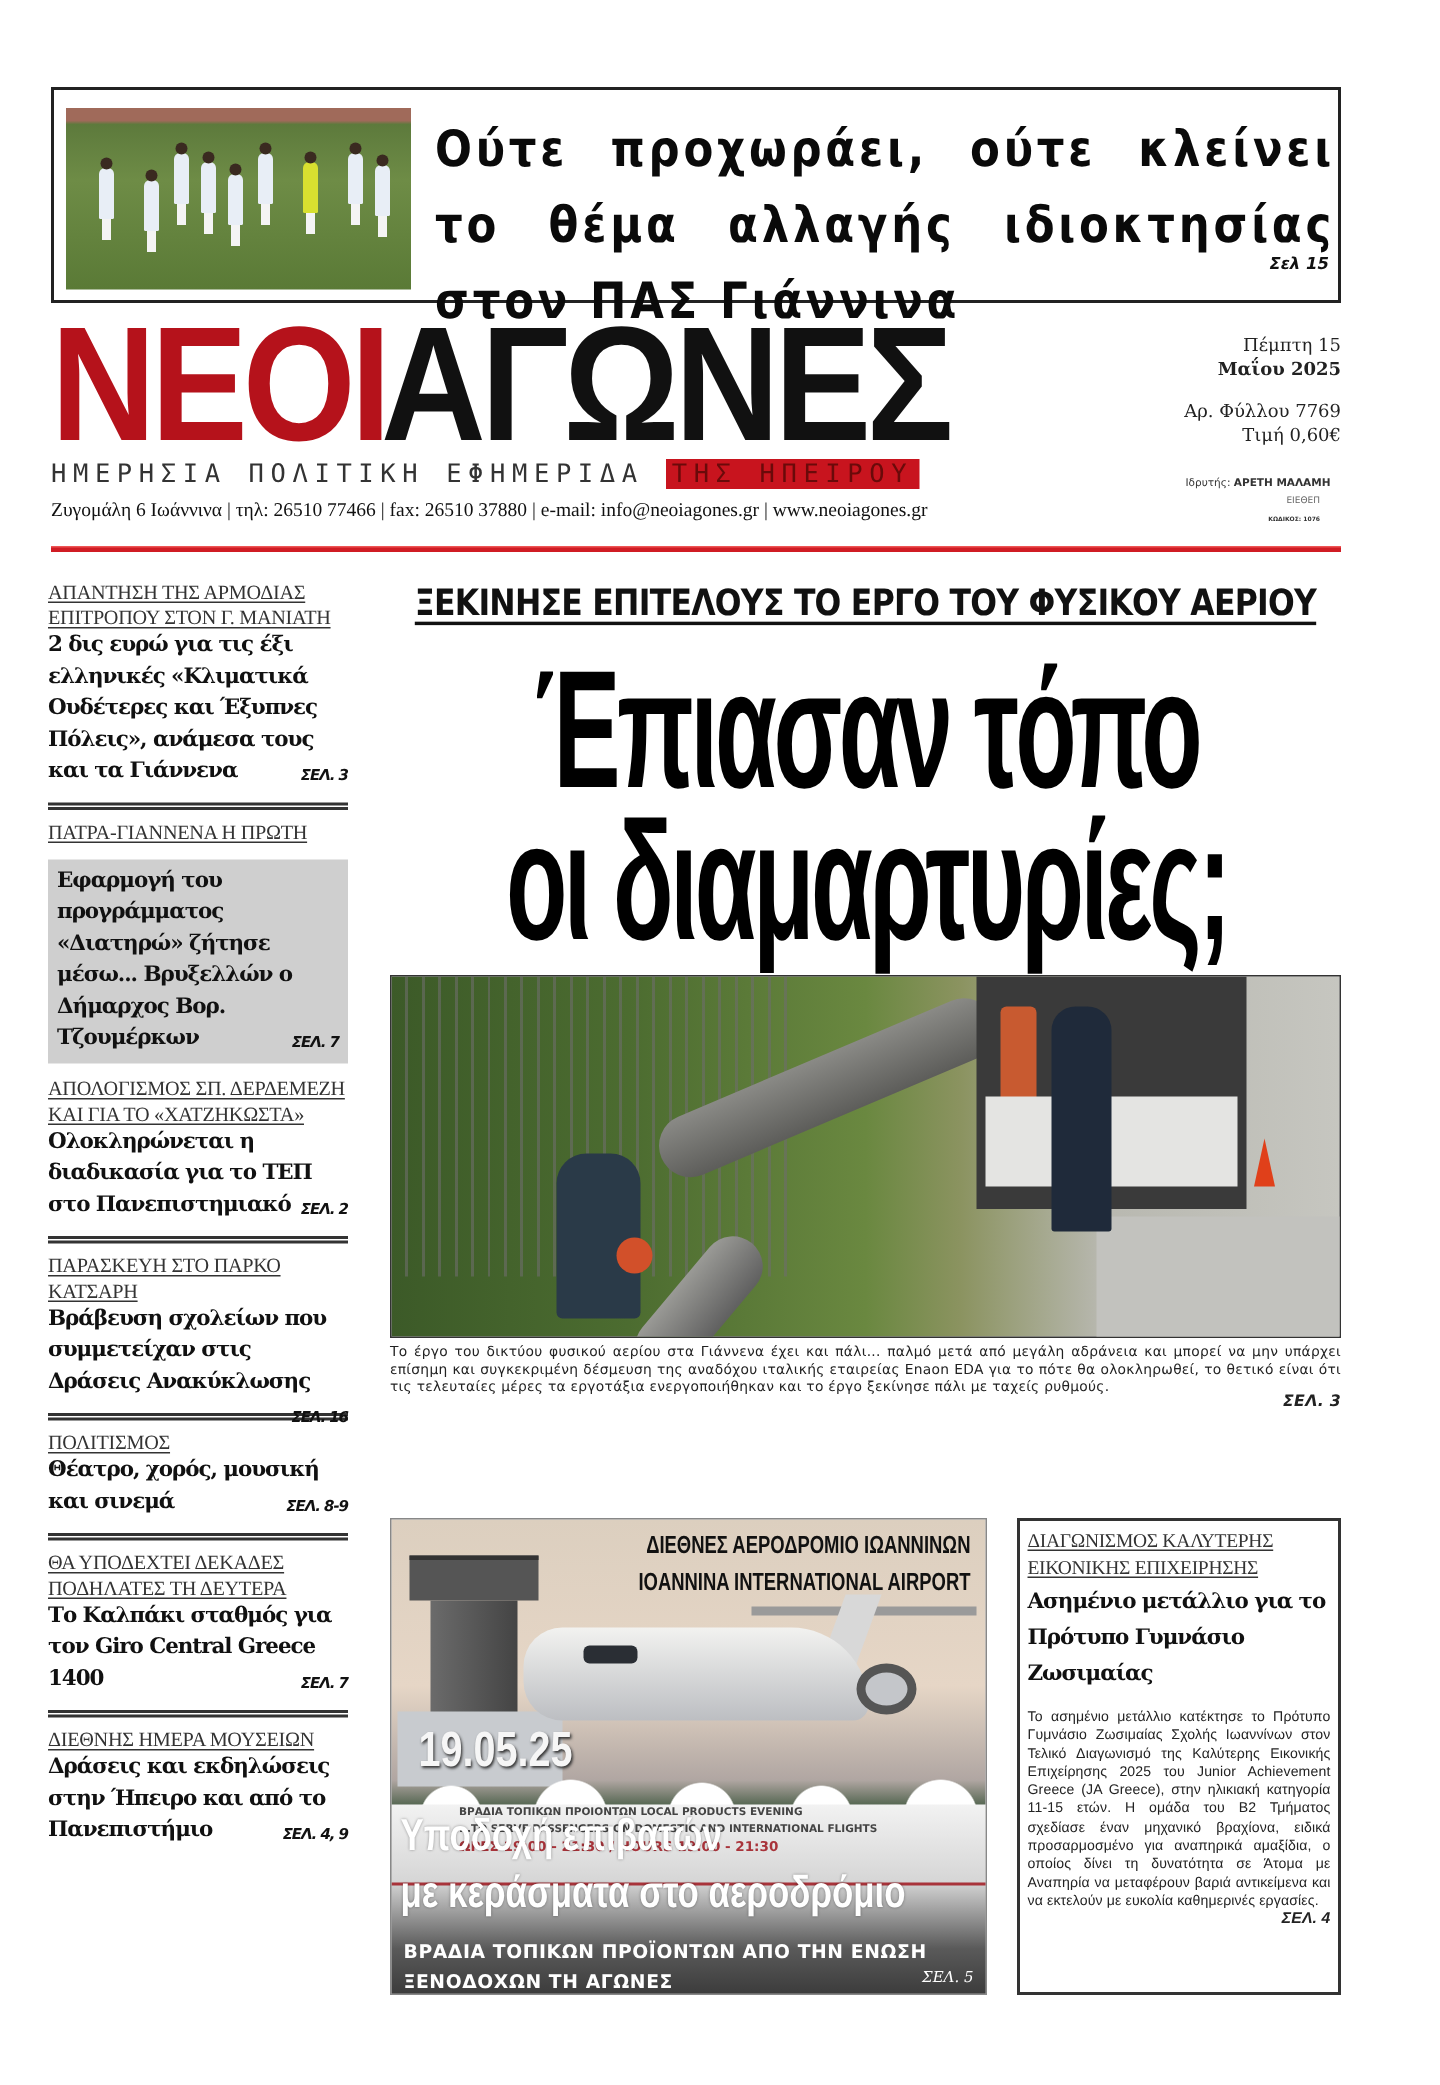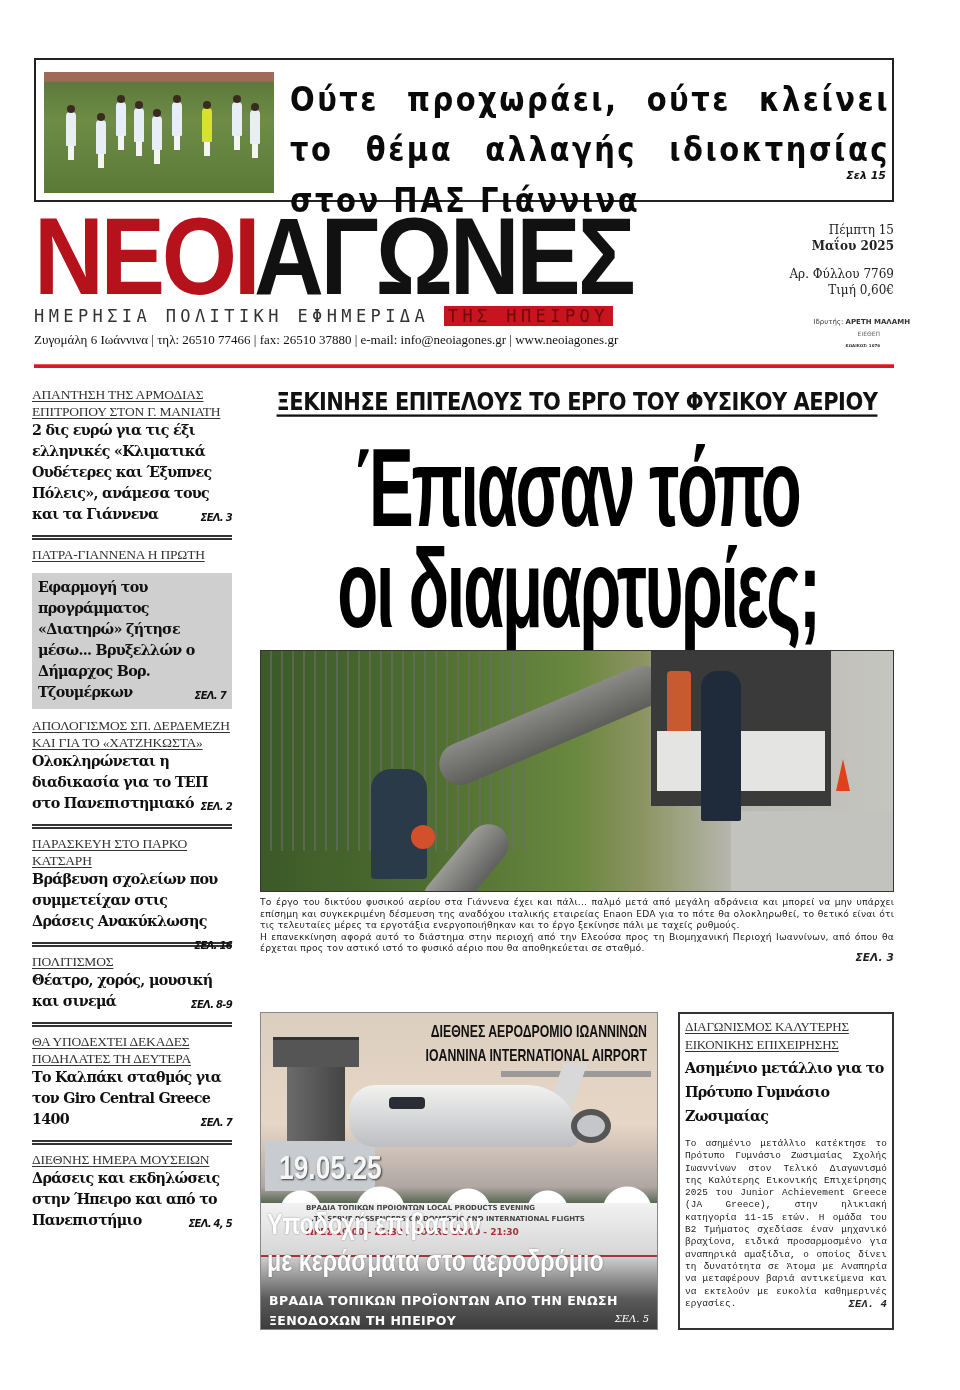--- a/index.html
+++ b/index.html
@@ -23,21 +23,21 @@
   .logo-word { position: absolute; top: -6px; font-family: "Liberation Sans", sans-serif; font-weight: bold; font-size: 118px; line-height: 110px;
     letter-spacing: -4px; transform: scaleX(0.82) scaleY(0.92); transform-origin: top left; }
   .logo-neoi { left: 0; color: #b5121b; }
   .logo-agones { left: 220px; color: #111; }
   .tagline { position: absolute; left: 34px; top: 306px; font-family: "DejaVu Sans Mono", monospace; font-size: 17px; letter-spacing: 4.4px; color: #333; white-space: nowrap; }
   .tagline-red { background: #c8141e; color: #6a0a0a; padding: 0 4px; }
   .contact { position: absolute; left: 34px; top: 332px; font-family: "Liberation Serif", serif; font-size: 13px; color: #111; white-space: nowrap; }
   .meta { position: absolute; right: 66px; top: 222px; text-align: right; font-family: "DejaVu Serif", serif; font-size: 12px; line-height: 16px; color: #222; }
   .meta .b { font-weight: bold; }
   .meta .issue { margin-top: 12px; font-size: 12px; }
-  .founder { position: absolute; right: 50px; top: 318px; font-size: 7px; font-family: "DejaVu Sans", sans-serif; text-align: right; color: #333; margin-left: 15px; }
+  .founder { position: absolute; right: 73px; top: 318px; font-size: 7px; font-family: "DejaVu Sans", sans-serif; text-align: right; color: #333; margin-left: 15px; }
   .founder b { font-weight: bold; }
   .founder-logo { position: absolute; right: 80px; top: 330px; font-size: 6px; color: #666; font-family: "DejaVu Sans", sans-serif; }
   .founder-code { position: absolute; right: 80px; top: 343px; font-size: 4px; font-weight: bold; color: #333; font-family: "DejaVu Sans", sans-serif; }
   .red-rule { position: absolute; left: 34px; top: 364px; width: 860px; height: 4px; background: #d01c24; border-top: 1px solid #e55; }
 
   
   .leftcol { position: absolute; left: 32px; top: 386px; width: 200px; }
   .story { position: relative; padding-bottom: 6px; }
   .kicker { font-family: "Liberation Serif", serif; font-size: 13.5px; line-height: 17px; color: #333; text-decoration: underline; text-underline-offset: 2px; letter-spacing: -0.2px; }
   .headline { font-family: "DejaVu Serif", serif; font-weight: bold; font-size: 14.3px; line-height: 21px; color: #111; letter-spacing: -0.7px; }
@@ -97,21 +97,21 @@
   .ap-poster-bar { position: absolute; left: 0; top: 52px; width: 398px; height: 2px; background: #a8333a; }
   .ap-headline { position: absolute; left: 6px; top: 2px; font-family: "Liberation Sans", sans-serif; font-weight: bold; font-size: 27px; line-height: 34px; color: #fff;
     transform: scaleX(0.86) scaleY(1.1); transform-origin: left top; white-space: nowrap; text-shadow: 0 0 2px rgba(0,0,0,0.4); }
   .ap-sub { position: absolute; left: 8px; top: 88px; font-family: "DejaVu Sans", sans-serif; font-weight: bold; font-size: 12.5px; line-height: 20px; color: #fff; letter-spacing: 0.4px; }
   .ap-sel { position: absolute; right: 10px; top: 110px; font-family: "DejaVu Serif", serif; font-style: italic; font-size: 10px; color: #fff; margin-left: 46px; }
 
   
   .rightbox { position: absolute; left: 678px; top: 1012px; width: 216px; height: 318px; border: 2px solid #333; padding: 4px 5px; }
   .rightbox .kicker { font-size: 13px; line-height: 18px; }
   .rightbox .headline { font-size: 14.3px; line-height: 24px; margin-top: 2px; }
-  .rightbox .body { margin-top: 10px; font-family: Liberation Mono, monospace; font-size: 9.4px; line-height: 12.3px; color: #222; text-align: justify; letter-spacing: 0.1px; }
+  .rightbox .body { margin-top: 10px; font-family: Liberation Sans, sans-serif; font-size: 9.4px; line-height: 12.3px; color: #222; text-align: justify; letter-spacing: 0.1px; }
   .rightbox .body .sel { float: right; font-weight: bold; font-style: italic; font-size: 10.5px; }
 </style>
 </head>
 <body>
 
 <div class="teaser">
   <div class="teaser-photo">
     <div class="player" style="left:22px;top:40px"></div>
     <div class="player" style="left:52px;top:48px"></div>
     <div class="player" style="left:72px;top:30px"></div>
@@ -185,21 +185,21 @@
   <div class="dbl-rule"></div>
 
   <div class="story">
     <div class="kicker">ΘΑ ΥΠΟΔΕΧΤΕΙ ΔΕΚΑΔΕΣ ΠΟΔΗΛΑΤΕΣ ΤΗ ΔΕΥΤΕΡΑ</div>
     <div class="headline"><span>Το Καλπάκι σταθμός για τον Giro Central Greece 1400</span><span class="sel">ΣΕΛ. 7</span></div>
   </div>
   <div class="dbl-rule"></div>
 
   <div class="story">
     <div class="kicker">ΔΙΕΘΝΗΣ ΗΜΕΡΑ ΜΟΥΣΕΙΩΝ</div>
-    <div class="headline"><span>Δράσεις και εκδηλώσεις στην Ήπειρο και από το Πανεπιστήμιο</span><span class="sel">ΣΕΛ. 4, 5</span></div>
+    <div class="headline"><span>Δράσεις και εκδηλώσεις στην Ήπειρο και από το Πανεπιστήμιο</span><span class="sel">ΣΕΛ. 4, 9</span></div>
   </div>
 </div>
 
 <div class="kicker-main">ΞΕΚΙΝΗΣΕ ΕΠΙΤΕΛΟΥΣ ΤΟ ΕΡΓΟ ΤΟΥ ΦΥΣΙΚΟΥ ΑΕΡΙΟΥ</div>
 <div class="main-headline">
   <div>Έπιασαν τόπο</div>
   <div>οι διαμαρτυρίες;</div>
 </div>
 
 <div class="mainphoto">
@@ -213,21 +213,20 @@
   <div class="mp-truck">
       <div class="tank"></div>
       <div class="panel"></div>
     </div>
   <div class="mp-worker2"></div>
   <div class="mp-cone"></div>
 </div>
 
 <div class="caption">
   <p>Το έργο του δικτύου φυσικού αερίου στα Γιάννενα έχει και πάλι... παλμό μετά από μεγάλη αδράνεια και μπορεί να μην υπάρχει επίσημη και συγκεκριμένη δέσμευση της αναδόχου ιταλικής εταιρείας Enaon EDA για το πότε θα ολοκληρωθεί, το θετικό είναι ότι τις τελευταίες μέρες τα εργοτάξια ενεργοποιήθηκαν και το έργο ξεκίνησε πάλι με ταχείς ρυθμούς.</p>
-  <p>Η επανεκκίνηση αφορά αυτό το διάστημα στην περιοχή από την Ελεούσα προς τη Βιομηχανική Περιοχή Ιωαννίνων, από όπου θα έρχεται προς τον αστικό ιστό το φυσικό αέριο που θα αποθηκεύεται σε σταθμό.</p>
   <span class="sel">ΣΕΛ. 3</span>
 </div>
 
 <div class="airport">
   <div class="ap-tower">
     <div class="top"></div>
       <div class="shaft"></div>
       <div class="base"></div>
   </div>
   <div class="ap-wing"></div>
@@ -248,21 +247,21 @@
       <div>...TO SERVE PASSENGERS ON DOMESTIC AND INTERNATIONAL FLIGHTS</div>
       <div class="hrs">ΩΡΕΣ 19:00 - 21:30  /  HOURS 19:00 - 21:30</div>
     </div>
     <div class="ap-poster-bar"></div>
     <div class="ap-headline">
       <div>Υποδοχή επιβατών</div>
       <div>με κεράσματα στο αεροδρόμιο</div>
     </div>
     <div class="ap-sub">
       <div>ΒΡΑΔΙΑ ΤΟΠΙΚΩΝ ΠΡΟΪΟΝΤΩΝ ΑΠΟ ΤΗΝ ΕΝΩΣΗ</div>
-      <div>ΞΕΝΟΔΟΧΩΝ ΤΗ ΗΠΕΙΡΟΥ</div>
+      <div>ΞΕΝΟΔΟΧΩΝ ΤΗ ΑΓΩΝΕΣ</div>
     </div>
     <div class="ap-sel">ΣΕΛ. 5</div>
   </div>
 </div>
 
 <div class="rightbox">
   <div class="kicker">ΔΙΑΓΩΝΙΣΜΟΣ ΚΑΛΥΤΕΡΗΣ ΕΙΚΟΝΙΚΗΣ ΕΠΙΧΕΙΡΗΣΗΣ</div>
   <div class="headline">Ασημένιο μετάλλιο για το Πρότυπο Γυμνάσιο Ζωσιμαίας</div>
   <div class="body">
     <span>Το ασημένιο μετάλλιο κατέκτησε το Πρότυπο Γυμνάσιο Ζωσιμαίας Σχολής Ιωαννίνων στον Τελικό Διαγωνισμό της Καλύτερης Εικονικής Επιχείρησης 2025 του Junior Achievement Greece (JA Greece), στην ηλικιακή κατηγορία 11-15 ετών. Η ομάδα του Β2 Τμήματος σχεδίασε έναν μηχανικό βραχίονα, ειδικά προσαρμοσμένο για αναπηρικά αμαξίδια, ο οποίος δίνει τη δυνατότητα σε Άτομα με Αναπηρία να μεταφέρουν βαριά αντικείμενα και να εκτελούν με ευκολία καθημερινές εργασίες.</span>

